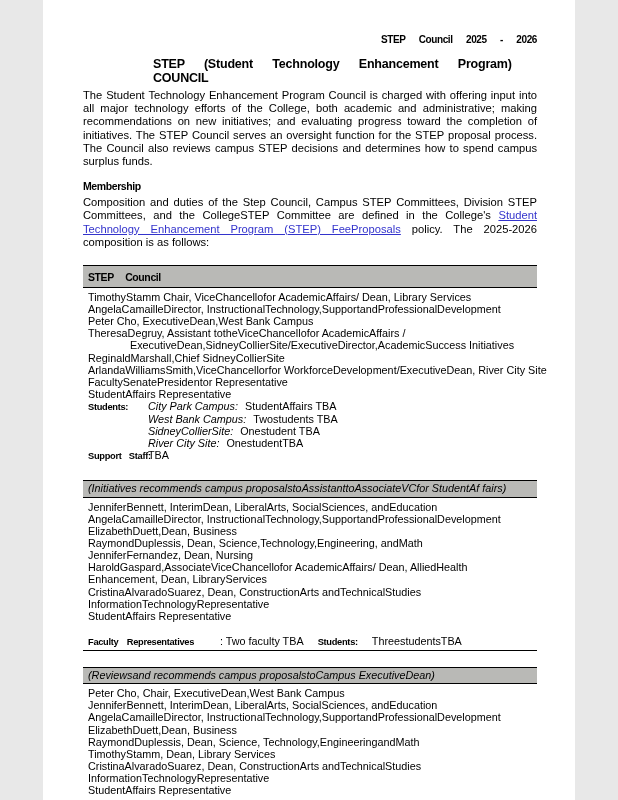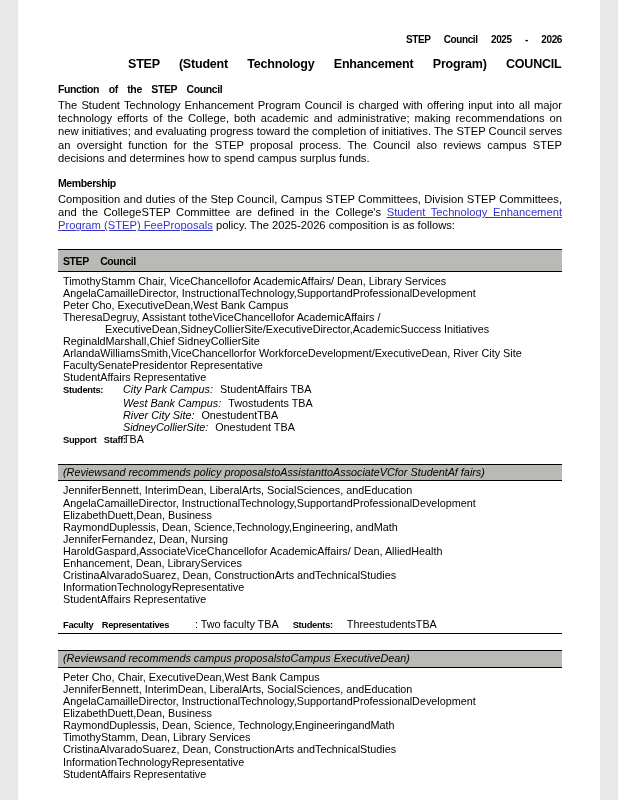--- a/index.html
+++ b/index.html
@@ -1,17 +1,17 @@
 <!DOCTYPE html>
 <html><head>
 <meta charset="utf-8">
 <style>
   html,body { margin:0; padding:0; background:#e8e8e8; }
   .page {
-    width:582px; height:800px; box-sizing:border-box; margin:0 auto;
+    width:532px; height:800px; box-sizing:border-box; margin:0 auto;
     background:#ffffff; color:#000;
     font-family:"Liberation Sans","DejaVu Sans",sans-serif;
     padding:34px 38px 20px 40px; overflow:hidden; position:relative;
   }
   .hdr-right { text-align:right; font-size:10px; font-weight:bold; letter-spacing:-0.4px; word-spacing:11px; }
   .title { font-weight:bold; font-size:12.5px; letter-spacing:-0.2px; word-spacing:16px; margin:12px 0 0 70px; }
   .h-cond { font-weight:bold; font-size:10.5px; letter-spacing:-0.4px; word-spacing:7px; margin-top:12px; }
   .body { font-size:11.2px; line-height:13.2px; text-align:justify; margin:4px 0 0 0; }
   .link { color:#3333cc; text-decoration:underline; cursor:pointer; }
 
@@ -33,21 +33,20 @@
 </style>
 </head>
 <body>
 
 <div class="page">
 
   <div class="hdr-right">STEP Council 2025 - 2026</div>
 
   <div class="title">STEP (Student Technology Enhancement Program) COUNCIL</div>
 
-  <div class="h-cond">Function of the STEP Council</div>
   <p class="body">The Student Technology Enhancement Program Council is charged with offering input into all major technology efforts of the College, both academic and administrative; making recommendations on new initiatives; and evaluating progress toward the completion of initiatives. The STEP Council serves an oversight function for the STEP proposal process. The Council also reviews campus STEP decisions and determines how to spend campus surplus funds.</p>
 
   <div class="h-cond">Membership</div>
   <p class="body"><span>Composition and duties of the Step Council, Campus STEP Committees, Division STEP Committees, and the CollegeSTEP Committee are defined in the College's </span><a class="link">Student Technology Enhancement Program (STEP) FeeProposals</a><span> policy.  The 2025-2026 composition is as follows:</span></p>
 
   <section class="tbl">
     <div class="bar">
       <span class="bar-t">STEP Council</span>
     </div>
     <div class="rows">
@@ -55,29 +54,29 @@
         <div class="row">AngelaCamailleDirector, InstructionalTechnology,SupportandProfessionalDevelopment</div>
         <div class="row">Peter Cho, ExecutiveDean,West Bank Campus</div>
         <div class="row">TheresaDegruy, Assistant totheViceChancellofor AcademicAffairs /</div>
         <div class="row indent">ExecutiveDean,SidneyCollierSite/ExecutiveDirector,AcademicSuccess Initiatives</div>
         <div class="row">ReginaldMarshall,Chief SidneyCollierSite</div>
         <div class="row">ArlandaWilliamsSmith,ViceChancellorfor WorkforceDevelopment/ExecutiveDean, River City Site</div>
         <div class="row">FacultySenatePresidentor Representative</div>
         <div class="row">StudentAffairs Representative</div>
         <div class="row"><span class="lead">Students:</span><span class="campus">City Park Campus:</span><span class="val">StudentAffairs TBA</span></div>
         <div class="row"><span class="lead"></span><span class="campus">West Bank Campus:</span><span class="val">Twostudents TBA</span></div>
+        <div class="row"><span class="lead"></span><span class="campus">SidneyCollierSite:</span><span class="val">Onestudent TBA</span></div>
         <div class="row"><span class="lead"></span><span class="campus">River City Site:</span><span class="val">OnestudentTBA</span></div>
-        <div class="row"><span class="lead"></span><span class="campus">SidneyCollierSite:</span><span class="val">Onestudent TBA</span></div>
         <div class="row"><span class="lead">Support Staff:</span><span>TBA</span></div>
       </div>
   </section>
 
   <section class="tbl">
     <div class="bar">
-      <div class="bar-sub">(Reviewsand recommends policy proposalstoAssistanttoAssociateVCfor StudentAf fairs)</div>
+      <div class="bar-sub">(Initiatives recommends campus proposalstoAssistanttoAssociateVCfor StudentAf fairs)</div>
     </div>
     <div class="rows">
         <div class="row">JenniferBennett, InterimDean, LiberalArts, SocialSciences, andEducation</div>
         <div class="row">AngelaCamailleDirector, InstructionalTechnology,SupportandProfessionalDevelopment</div>
         <div class="row">ElizabethDuett,Dean, Business</div>
         <div class="row">RaymondDuplessis, Dean, Science,Technology,Engineering, andMath</div>
         <div class="row">JenniferFernandez, Dean, Nursing</div>
         <div class="row">HaroldGaspard,AssociateViceChancellofor AcademicAffairs/ Dean, AlliedHealth</div>
         <div class="row">Enhancement, Dean, LibraryServices</div>
         <div class="row">CristinaAlvaradoSuarez, Dean, ConstructionArts andTechnicalStudies</div>

